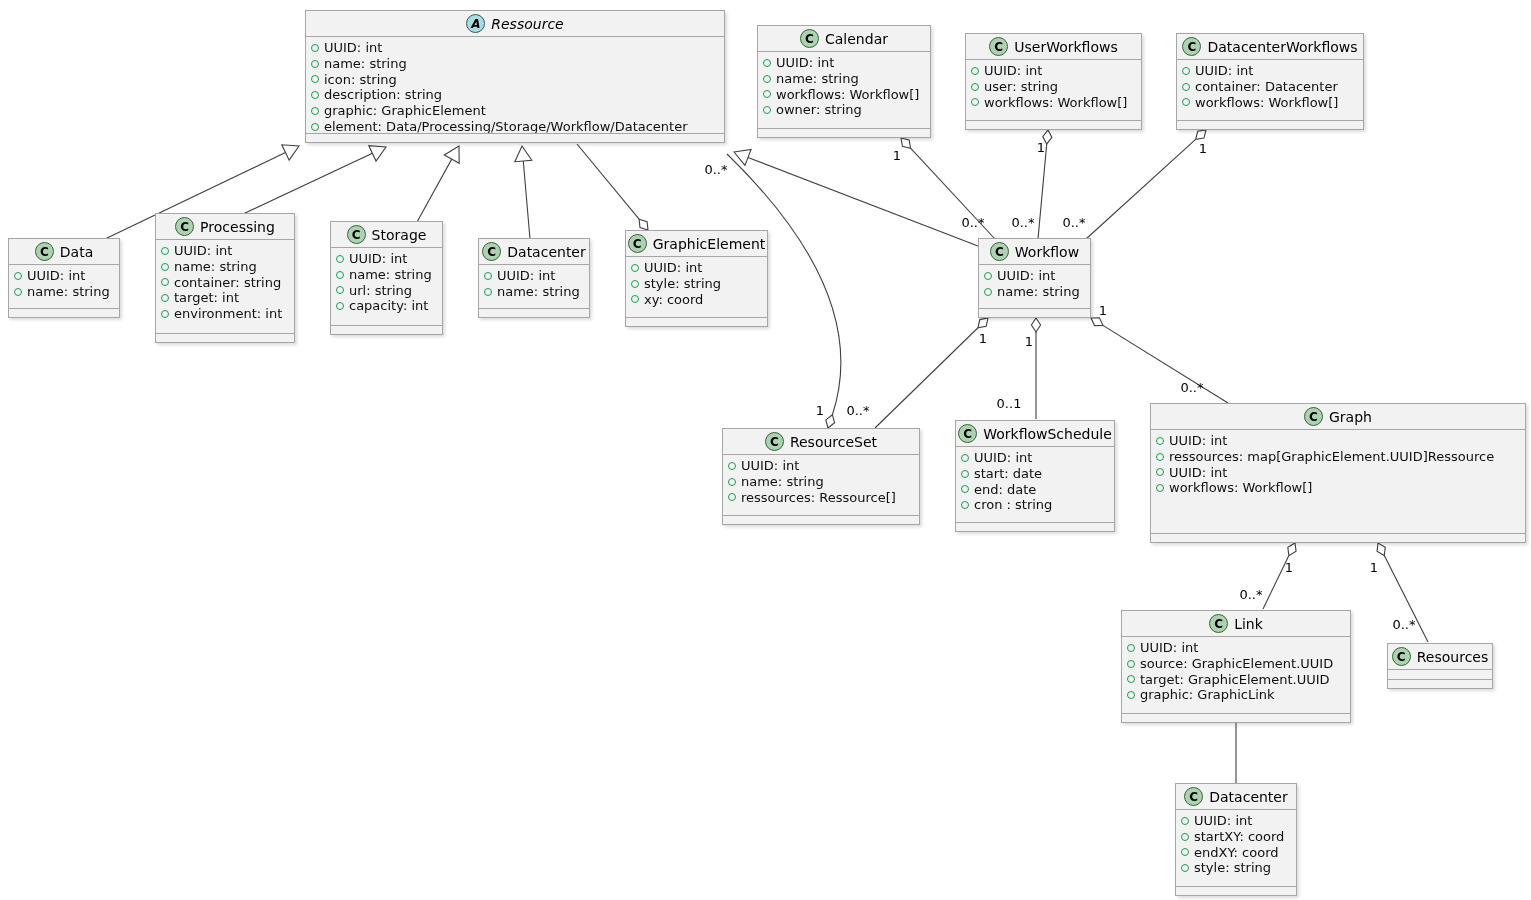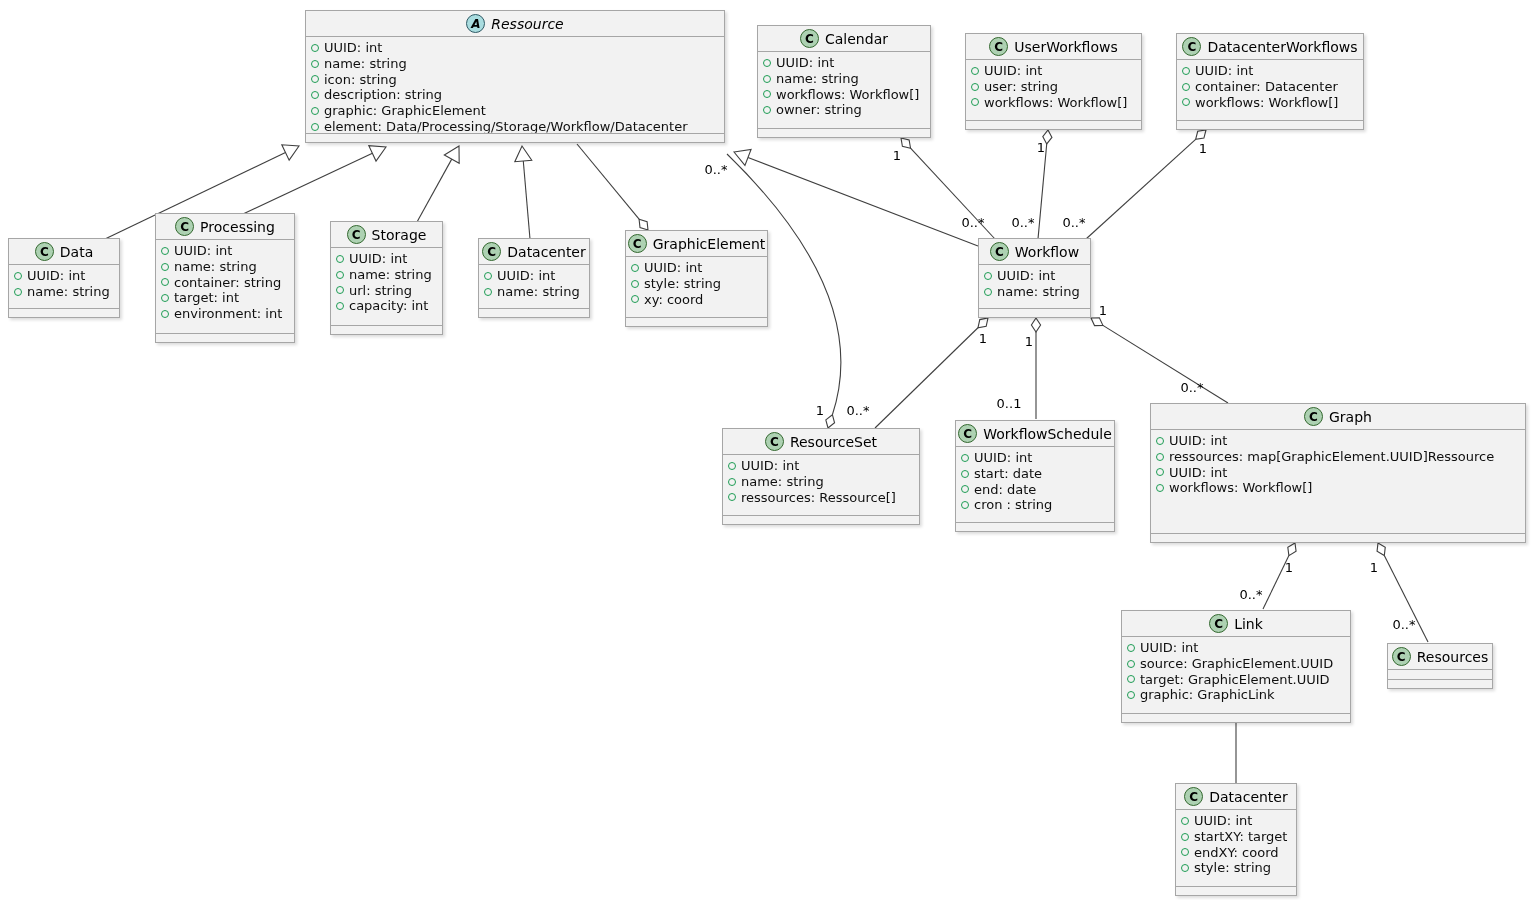--- a/index.html
+++ b/index.html
@@ -449,21 +449,21 @@
         <span class="uml-icon icon-c">C</span>
         <span class="uml-name">Datacenter</span>
       </div>
       <div class="uml-attrs">
         <div class="uml-attr">
           <span class="field-dot"></span>
           <span>UUID: int</span>
         </div>
         <div class="uml-attr">
           <span class="field-dot"></span>
-          <span>startXY: target</span>
+          <span>startXY: coord</span>
         </div>
         <div class="uml-attr">
           <span class="field-dot"></span>
           <span>endXY: coord</span>
         </div>
         <div class="uml-attr">
           <span class="field-dot"></span>
           <span>style: string</span>
         </div>
       </div>

